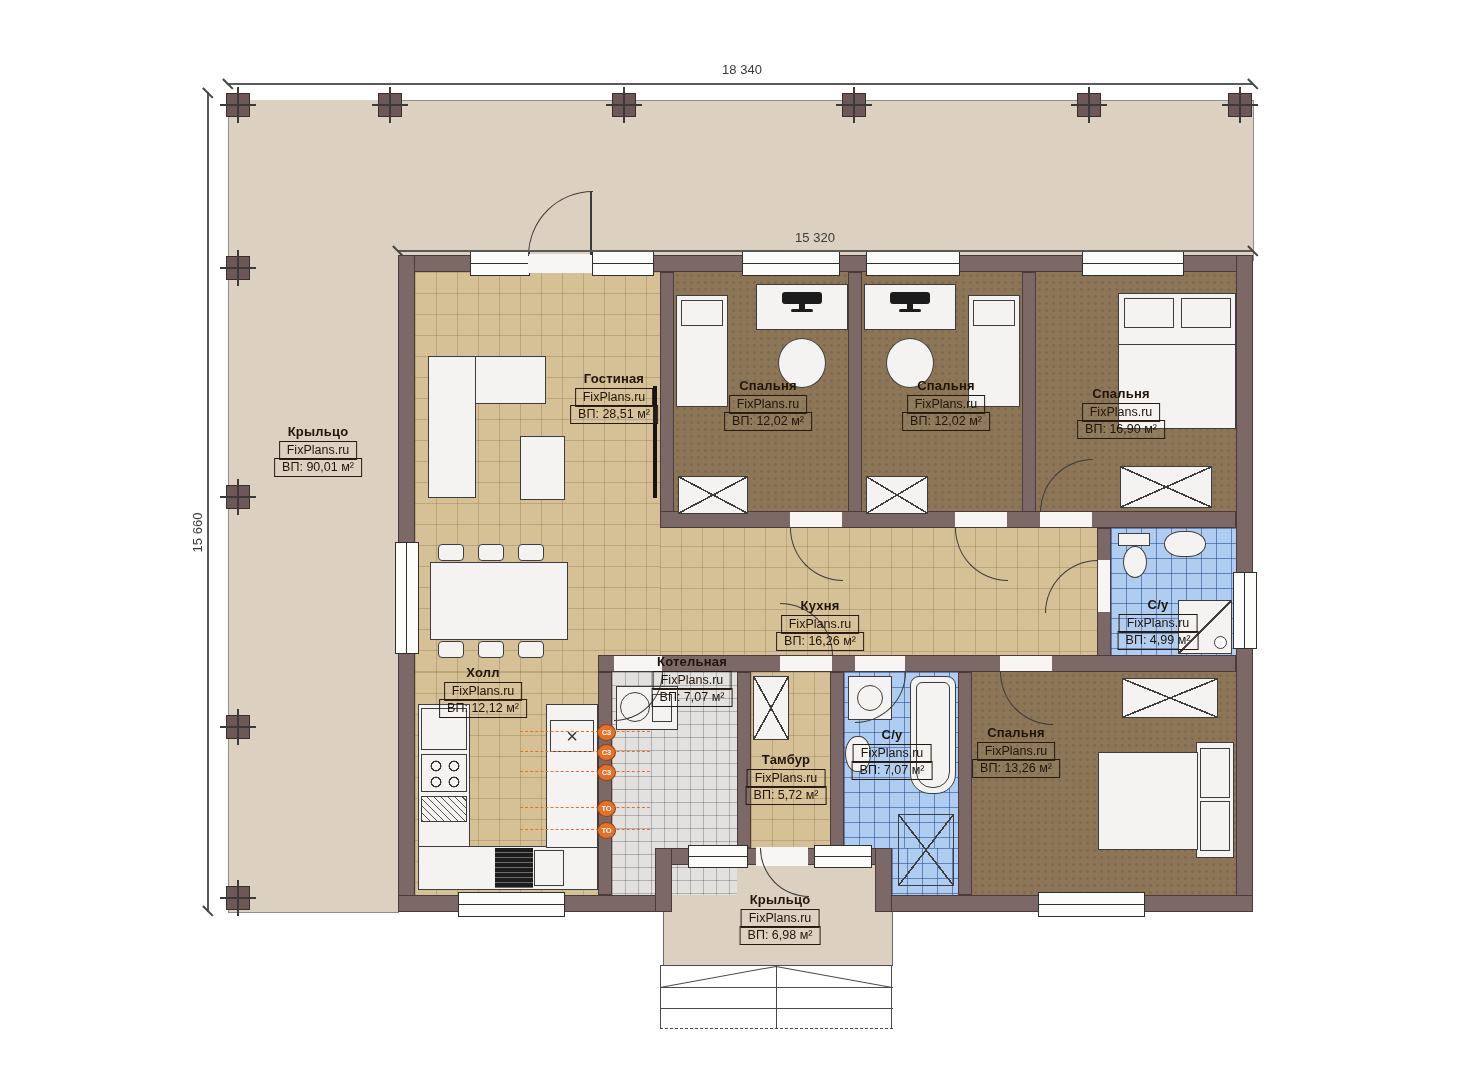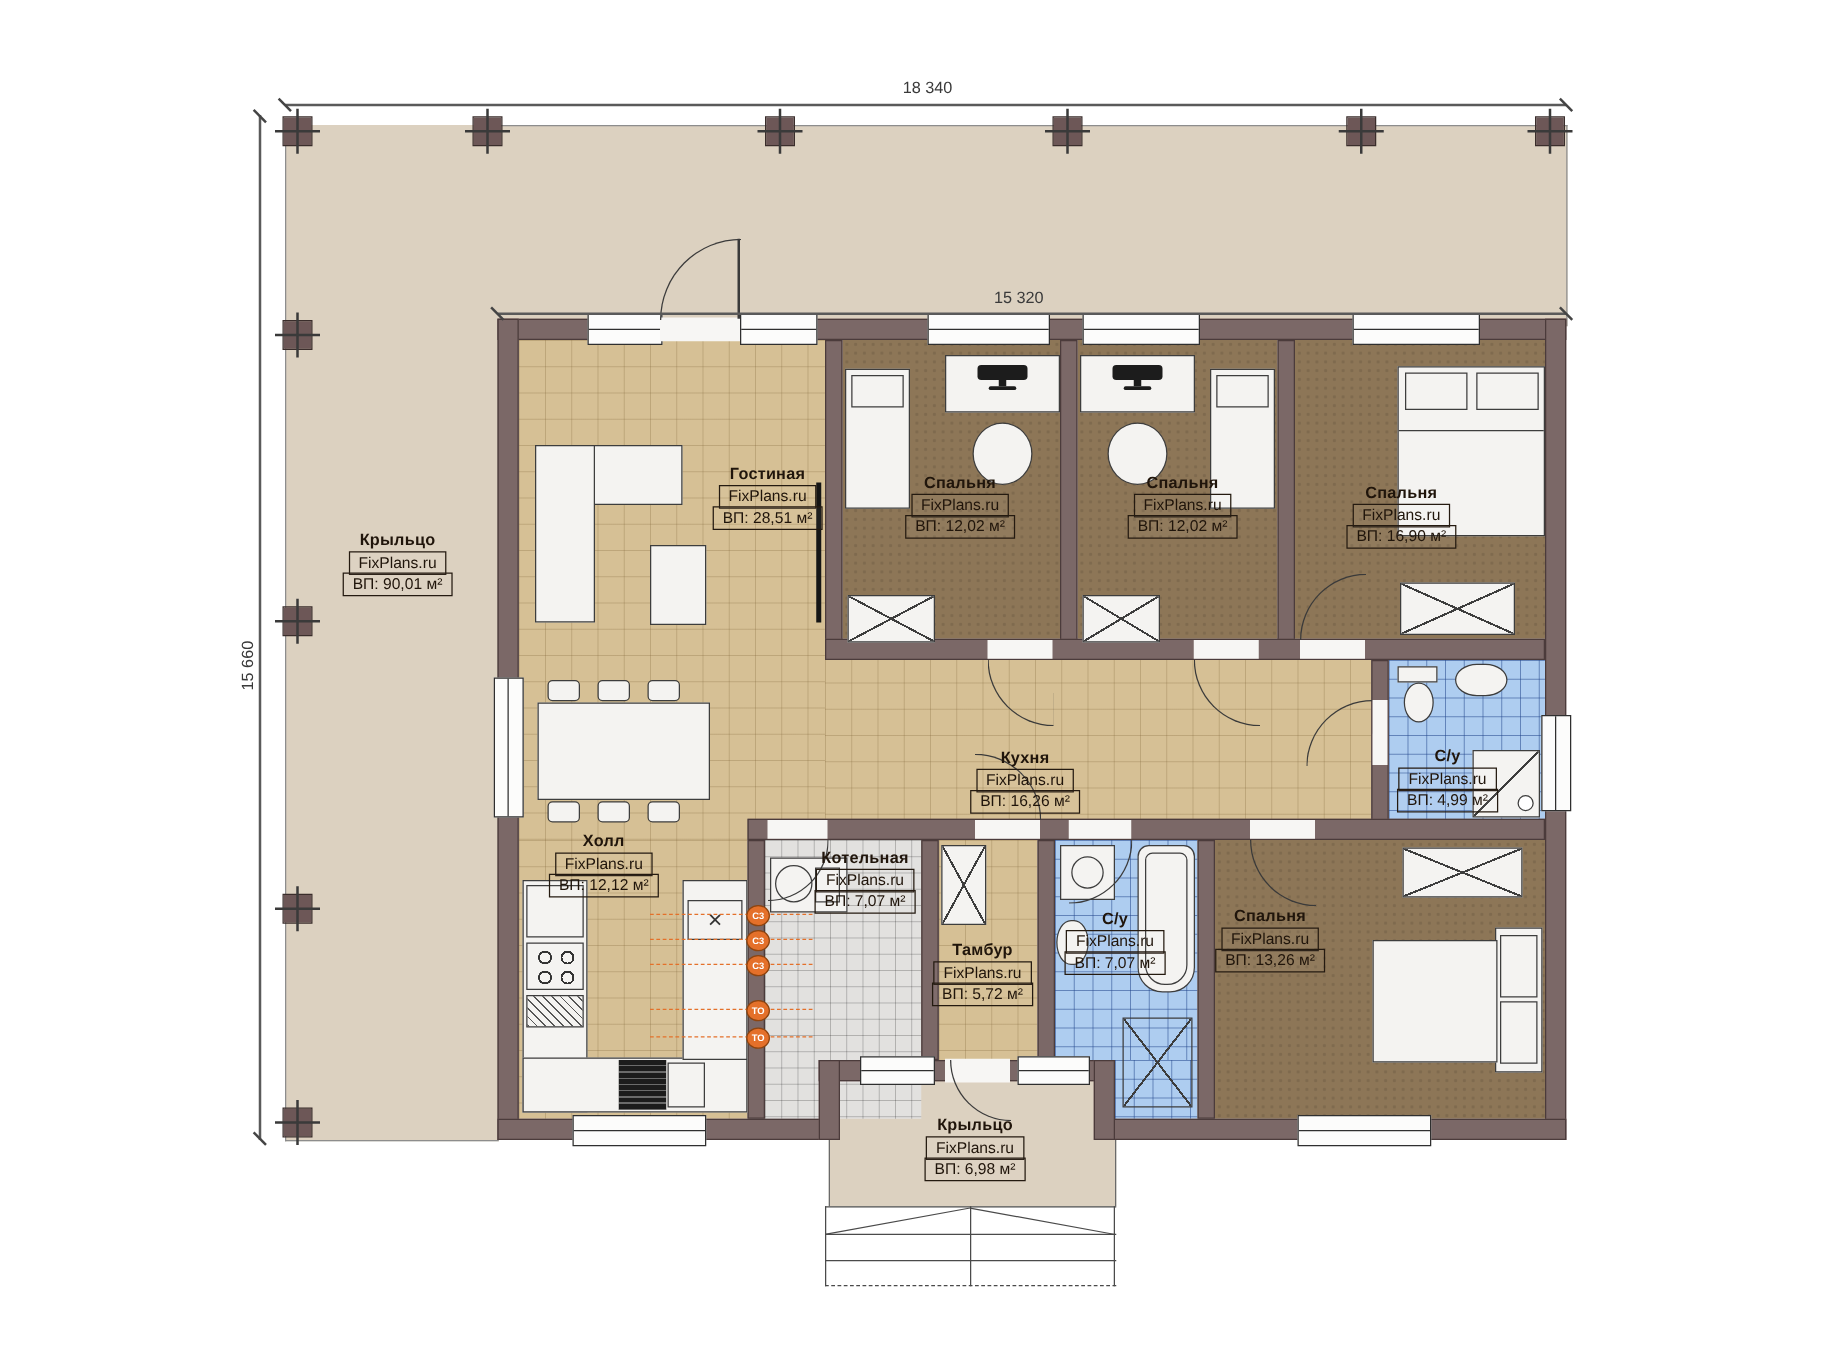--- a/index.html
+++ b/index.html
@@ -304,21 +304,21 @@
   <div class="room-label" style="left:1158px;top:597px;">
     <div class="rl-name">С/у</div>
     <div class="rl-box">FixPlans.ru</div>
     <div class="rl-box">ВП: 4,99 м²</div>
   </div>
   <div class="room-label" style="left:483px;top:665px;">
     <div class="rl-name">Холл</div>
     <div class="rl-box">FixPlans.ru</div>
     <div class="rl-box">ВП: 12,12 м²</div>
   </div>
-  <div class="room-label" style="left:692px;top:678px;justify-content:center;">
+  <div class="room-label" style="left:692px;top:654px;justify-content:center;">
     <div class="rl-name">Котельная</div>
     <div class="rl-box">FixPlans.ru</div>
     <div class="rl-box">ВП: 7,07 м²</div>
   </div>
   <div class="room-label" style="left:786px;top:752px;">
     <div class="rl-name">Тамбур</div>
     <div class="rl-box">FixPlans.ru</div>
     <div class="rl-box">ВП: 5,72 м²</div>
   </div>
   <div class="room-label" style="left:892px;top:727px;">

